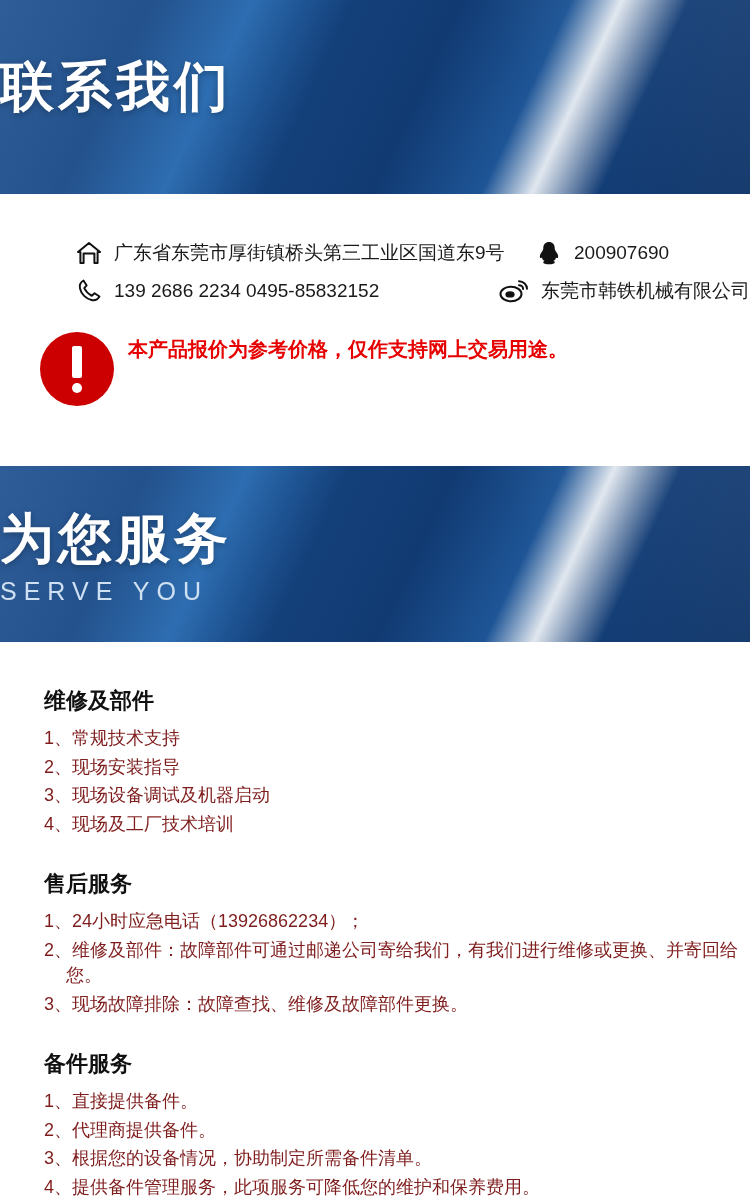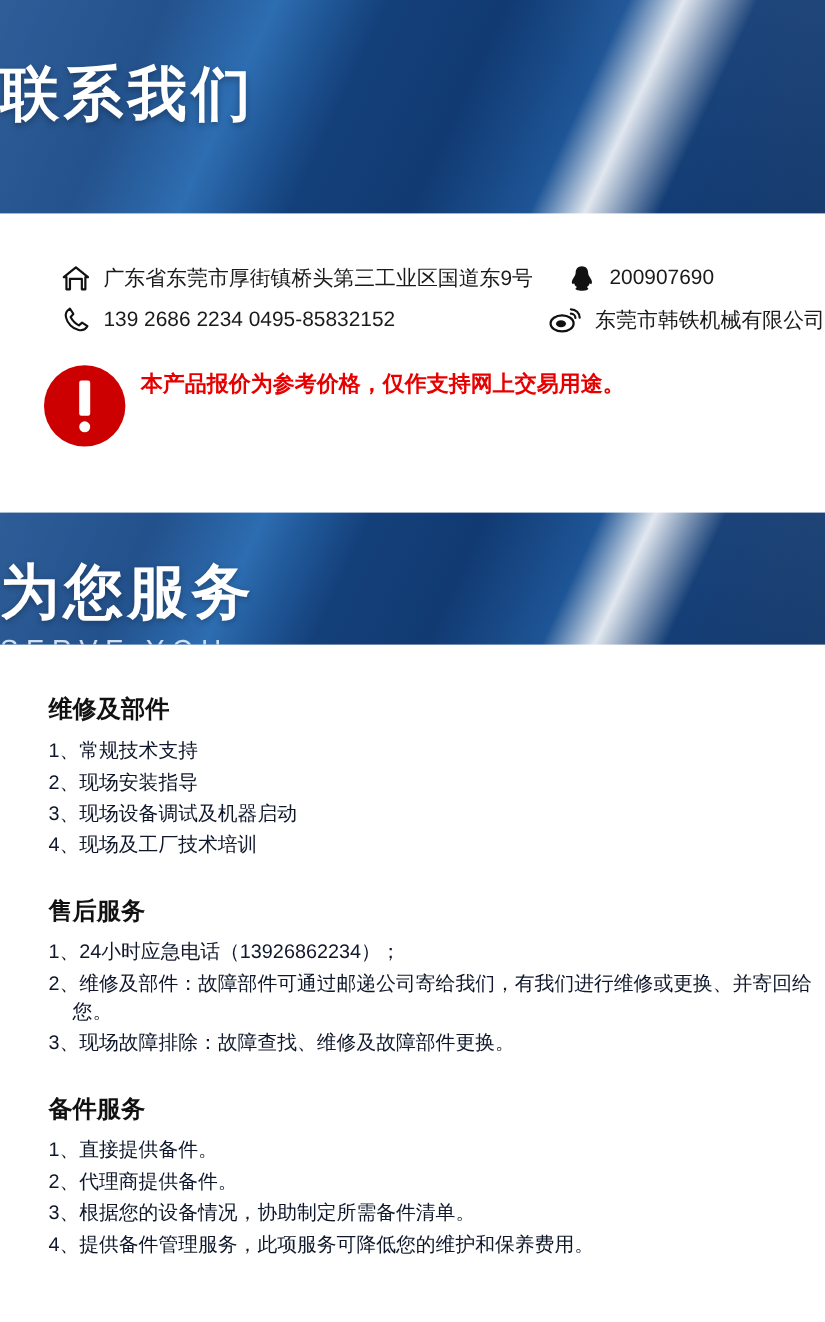--- a/index.html
+++ b/index.html
@@ -69,31 +69,31 @@
   }
   .banner-en {
     font-size: 25px;
     color: #cfe0f2;
     letter-spacing: 7px;
     margin-top: 10px;
     font-weight: 300;
   }
 
   #banner-contact { height: 194px; padding-top: 58px; box-sizing: border-box; }
-  #banner-serve   { height: 120px; padding-top: 44px; box-sizing: border-box; margin-top: 0; }
+  #banner-serve   { height: 176px; padding-top: 44px; box-sizing: border-box; margin-top: 0; }
 
   
   .contact-block {
     padding: 46px 0 0 0;
   }
   .contact-row {
     display: flex;
     align-items: center;
     margin: 0 0 12px 0;
-    padding-left: 56px;
+    padding-left: 76px;
   }
   .contact-cell {
     display: flex;
     align-items: center;
     font-size: 19px;
     color: #1a1a1a;
   }
   .contact-cell .txt { margin-left: 12px; white-space: nowrap; }
   .cell-addr { width: 460px; }
   .cell-phone { width: 460px; }
@@ -157,21 +157,21 @@
   .svc-title {
     font-size: 22px;
     font-weight: bold;
     color: #111;
     margin: 0 0 10px 0;
   }
   .svc-title.second { margin-top: 32px; }
   .svc-list { margin: 0 0 0 0; padding: 0; list-style: none; }
   .svc-list li {
     font-size: 18px;
-    color: #0f172a;
+    color: #7f1d1d;
     line-height: 1.42;
     margin-bottom: 3px;
     padding-left: 22px;
     text-indent: -22px;
   }
 </style>
 </head>
 <body>
 
 <div class="banner" id="banner-contact">

